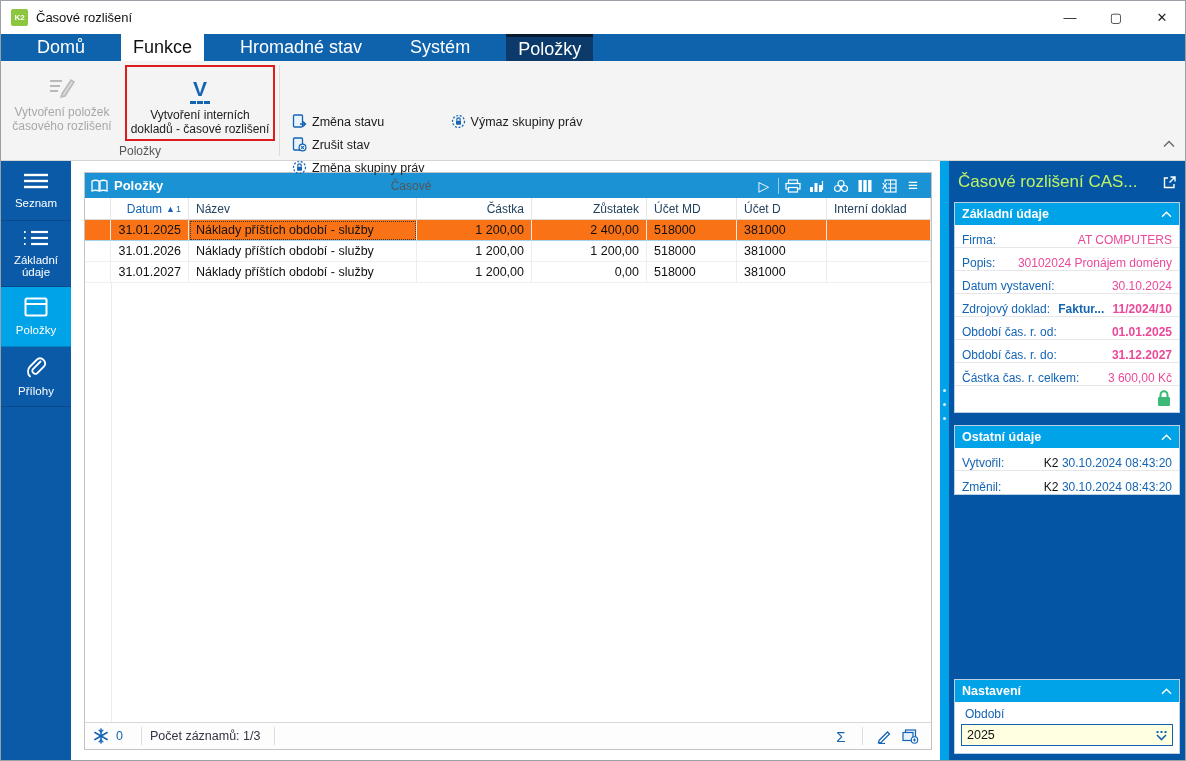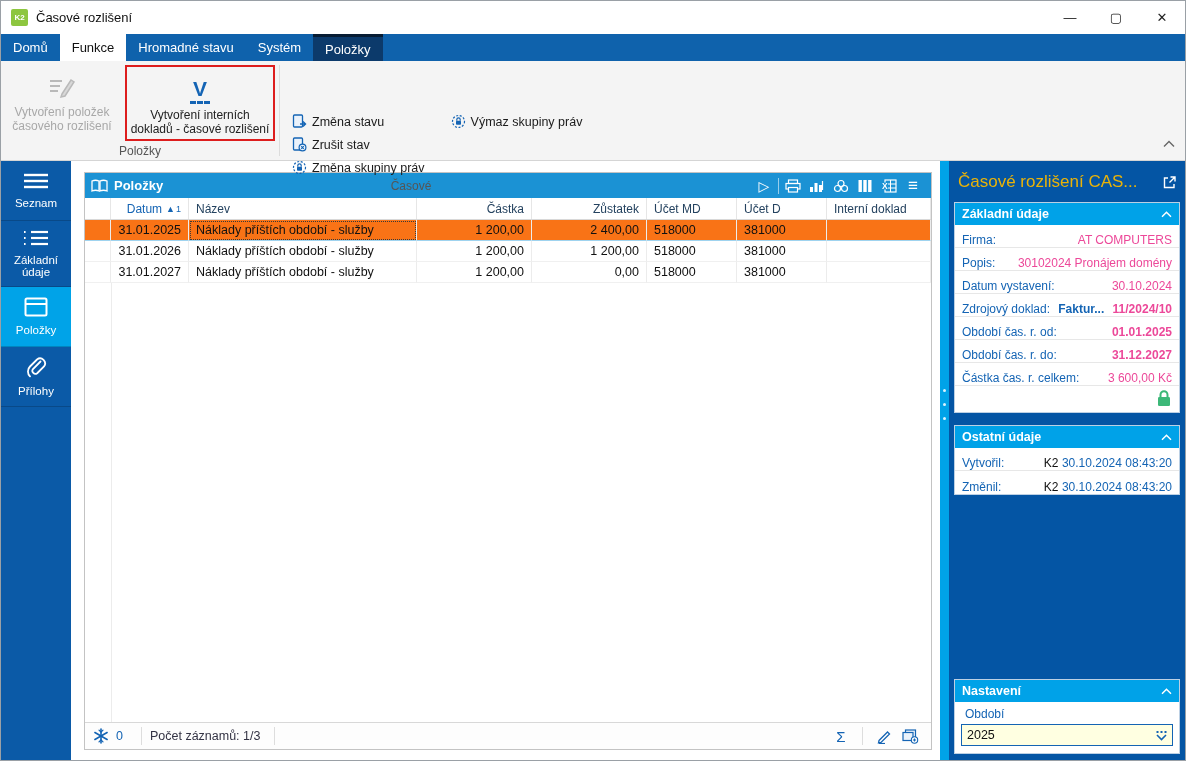--- a/index.html
+++ b/index.html
@@ -8,21 +8,21 @@
 
   
   .titlebar { height:33px; background:#fff; display:flex; align-items:center; flex:0 0 auto; }
   .app-icon { width:17px; height:17px; margin:0 8px 0 10px; background:#8dc63f; border-radius:2px; color:#fff; font-size:8px; font-weight:bold; display:flex; align-items:center; justify-content:center; }
   .tb-title { font-size:13px; color:#111; }
   .win-controls { margin-left:auto; display:flex; height:100%; }
   .win-btn { width:46px; height:100%; display:flex; align-items:center; justify-content:center; font-size:13px; color:#222; cursor:pointer; }
 
   
   .tabbar { height:27px; background:#0f62ac; display:flex; align-items:stretch; flex:0 0 auto; }
-  .tab { padding:0 12px; display:flex; align-items:center; color:#fff; font-size:13px; cursor:pointer; }
+  .tab { padding:0 12px; display:flex; align-items:center; color:#fff; font-size:18px; cursor:pointer;margin-left:24px; }
   .tab.active { background:#fff; color:#111; }
   .tab.context { background:#0c3a6b; border-top:3px solid #071c33; padding-top:0; }
 
   
   .ribbon { height:100px; background:#f4f4f4; border-bottom:1px solid #d5d5d5; display:flex; position:relative; flex:0 0 auto; }
   .rgroup { display:flex; flex-direction:column; }
   .rgroup .content { flex:1; display:flex; align-items:flex-start; padding-top:4px; }
   .glabel { height:20px; text-align:center; font-size:12px; color:#555; border-top:0; display:flex; align-items:center; justify-content:center; }
   .vsep { width:1px; background:#dcdcdc; margin:4px 0; }
   .big-btn { width:110px; padding-top:6px; display:flex; flex-direction:column; align-items:center; text-align:center; font-size:12px; color:#222; cursor:pointer; }
@@ -78,21 +78,21 @@
   .tp-status .rec { color:#334; padding-right:6px; }
   .tp-status .right { margin-left:auto; display:flex; align-items:center; }
   .tp-status .sicon-btn { width:26px; display:flex; justify-content:center; align-items:center; color:#1464b4; font-size:15px; cursor:pointer; }
 
   
   .splitter { width:9px; background:#00a3e8; flex:0 0 auto; position:relative; cursor:col-resize; }
   .splitter .dot { position:absolute; left:3px; width:3px; height:3px; border-radius:50%; background:#d9f2fd; }
 
   
   .detail { width:236px; flex:0 0 auto; background:#0455a4; display:flex; flex-direction:column; padding:5px 5px 6px 5px; min-height:0; }
-  .detail-title { height:32px; display:flex; align-items:center; color:#eab308; font-size:17px; padding:0 3px 0 4px; flex:0 0 auto; }
+  .detail-title { height:32px; display:flex; align-items:center; color:#bef264; font-size:17px; padding:0 3px 0 4px; flex:0 0 auto; }
   .detail-title .txt { flex:1; white-space:nowrap; overflow:hidden; }
   .card { background:#fff; border:1px solid #bcd0e4; margin-top:4px; flex:0 0 auto; }
   .card-head { height:22px; background:#00a2e8; color:#fff; font-weight:bold; font-size:12.5px; display:flex; align-items:center; padding:0 7px; cursor:pointer; }
   .card-head .chev { margin-left:auto; display:flex; align-items:center; }
   .f-row { display:flex; justify-content:space-between; align-items:flex-end; min-height:23px; padding:0 7px; border-bottom:1px solid #e7e7e7; font-size:12px; }
   .f-row:last-child { border-bottom:0; }
   .f-label { color:#1464b4; white-space:nowrap; margin-right:6px; }
   .f-value { color:#ec4899; text-align:right; white-space:nowrap; }
   .f-value.bold { font-weight:bold; }
   .f-link { color:#1464b4; font-weight:bold; margin-right:5px; }
@@ -117,21 +117,21 @@
     <div class="win-controls">
       <div class="win-btn">—</div>
       <div class="win-btn">▢</div>
       <div class="win-btn">✕</div>
     </div>
   </div>
 
   <div class="tabbar">
     <div class="tab">Domů</div>
     <div class="tab active">Funkce</div>
-    <div class="tab">Hromadné stavu</div>
+    <div class="tab">Hromadné stav</div>
     <div class="tab">Systém</div>
     <div class="tab context">Položky</div>
   </div>
 
   <div class="ribbon">
     <div class="rgroup" style="width:278px;">
       <div class="content" style="padding-left:6px;">
         <div class="big-btn disabled">
           <div class="bicon">
             <svg width="30" height="28" viewBox="0 0 30 28">

